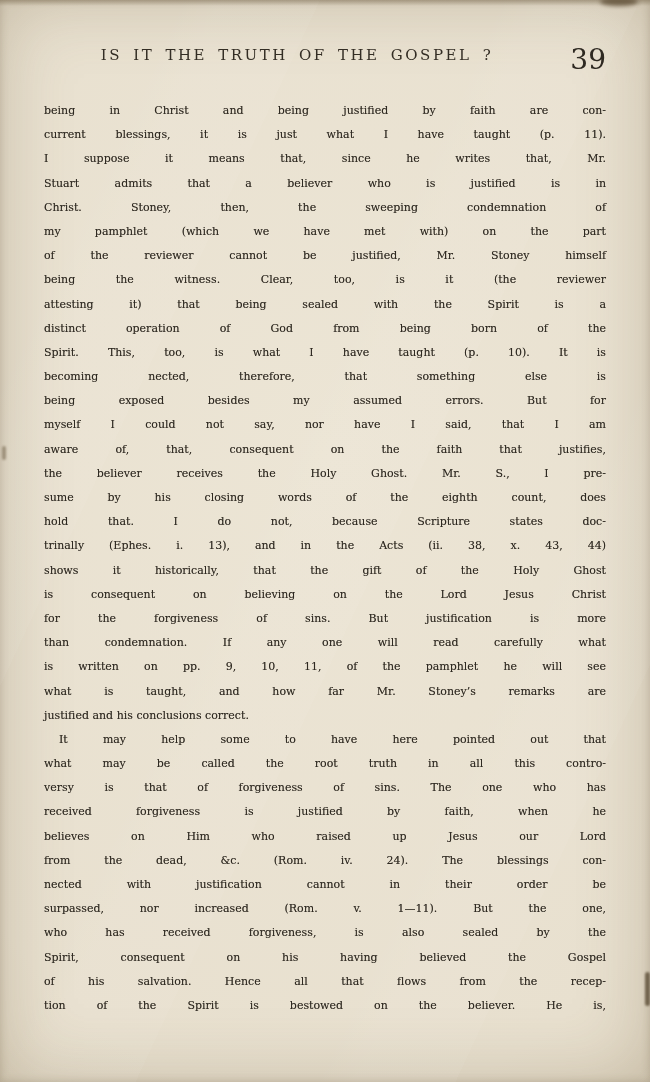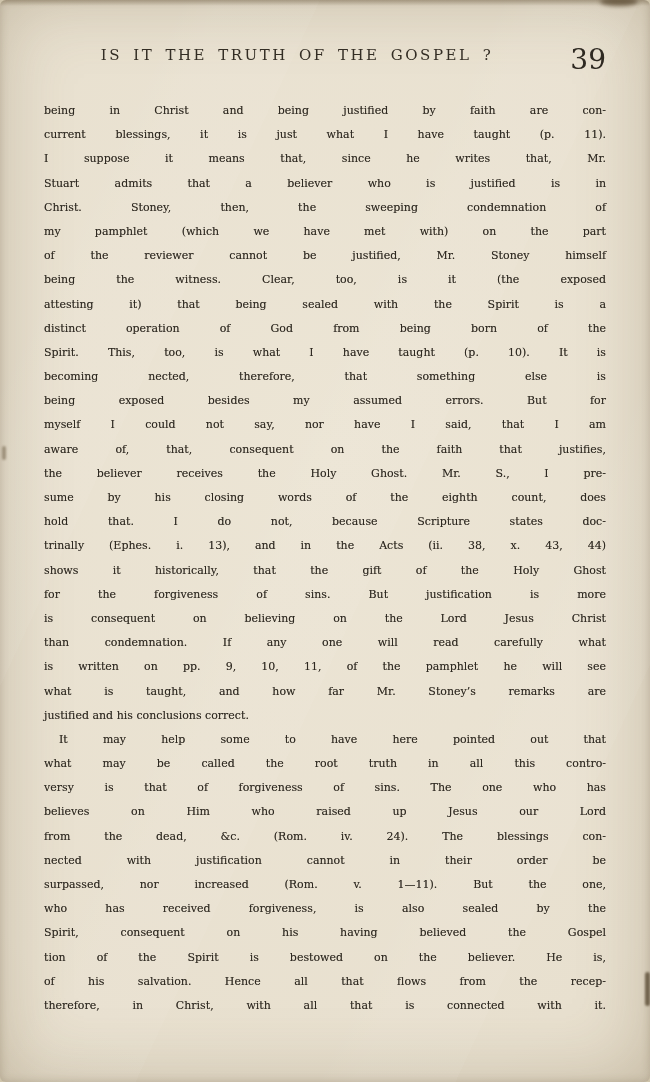--- a/index.html
+++ b/index.html
@@ -11,21 +11,20 @@
     position: relative;
     width: 650px;
     height: 1082px;
     margin: 0 auto;
     overflow: hidden;
     background:
       radial-gradient(ellipse 130% 110% at 50% 42%, #ece5d5 0%, #e8e0cf 55%, #ddd2bc 85%, #cfc2a6 100%);
     box-shadow: inset 0 0 70px rgba(110, 92, 60, 0.28), inset 0 0 8px rgba(90, 75, 50, 0.25);
     font-family: "DejaVu Serif", "Liberation Serif", serif;
     color: #2e2921;
-    border-radius: 6px;
   }
   
   .sheen {
     position: absolute;
     inset: 0;
     background: repeating-linear-gradient(
       115deg,
       rgba(255,255,255,0.00) 0px,
       rgba(255,255,255,0.00) 160px,
       rgba(255,255,255,0.045) 200px,
@@ -130,45 +129,45 @@
   </div>
 
   <div class="text-block">
       <div class="line">being in Christ and being justified by faith are con-</div>
       <div class="line">current blessings, it is just what I have taught (p. 11).</div>
       <div class="line">I suppose it means that, since he writes that, Mr.</div>
       <div class="line">Stuart admits that a believer who is justified is in</div>
       <div class="line">Christ.  Stoney, then, the sweeping condemnation of</div>
       <div class="line">my pamphlet (which we have met with) on the part</div>
       <div class="line">of the reviewer cannot be justified, Mr. Stoney himself</div>
-      <div class="line">being the witness.  Clear, too, is it (the exposed</div>
+      <div class="line">being the witness.  Clear, too, is it (the reviewer</div>
       <div class="line">attesting it) that being sealed with the Spirit is a</div>
       <div class="line">distinct operation of God from being born of the</div>
       <div class="line">Spirit.  This, too, is what I have taught (p. 10).  It is</div>
       <div class="line">becoming nected, therefore, that something else is</div>
       <div class="line">being exposed besides my assumed errors.  But for</div>
       <div class="line">myself I could not say, nor have I said, that I am</div>
       <div class="line">aware of, that, consequent on the faith that justifies,</div>
       <div class="line">the believer receives the Holy Ghost.  Mr. S., I pre-</div>
       <div class="line">sume by his closing words of the eighth count, does</div>
       <div class="line">hold that.  I do not, because Scripture states doc-</div>
       <div class="line">trinally (Ephes. i. 13), and in the Acts (ii. 38, x. 43, 44)</div>
       <div class="line">shows it historically, that the gift of the Holy Ghost</div>
+      <div class="line">is consequent on believing on the Lord Jesus Christ</div>
       <div class="line">for the forgiveness of sins.  But justification is more</div>
-      <div class="line">is consequent on believing on the Lord Jesus Christ</div>
       <div class="line">than condemnation.  If any one will read carefully what</div>
       <div class="line">is written on pp. 9, 10, 11, of the pamphlet he will see</div>
       <div class="line">what is taught, and how far Mr. Stoney’s remarks are</div>
       <div class="line last">justified and his conclusions correct.</div>
       <div class="line indent">It may help some to have here pointed out that</div>
       <div class="line">what may be called the root truth in all this contro-</div>
       <div class="line">versy is that of forgiveness of sins.  The one who has</div>
+      <div class="line">received forgiveness is justified by faith, when he</div>
       <div class="line">believes on Him who raised up Jesus our Lord</div>
       <div class="line">from the dead, &amp;c. (Rom. iv. 24).  The blessings con-</div>
       <div class="line">nected with justification cannot in their order be</div>
       <div class="line">surpassed, nor increased (Rom. v. 1—11).  But the one,</div>
       <div class="line">who has received forgiveness, is also sealed by the</div>
       <div class="line">Spirit, consequent on his having believed the Gospel</div>
+      <div class="line">of his salvation.  Hence all that flows from the recep-</div>
       <div class="line">tion of the Spirit is bestowed on the believer.  He is,</div>
-      <div class="line">of his salvation.  Hence all that flows from the recep-</div>
-      <div class="line">therefore, in Christ, with all that is connected with it.</div>
     </div>
 </div>
 
 </body></html>

